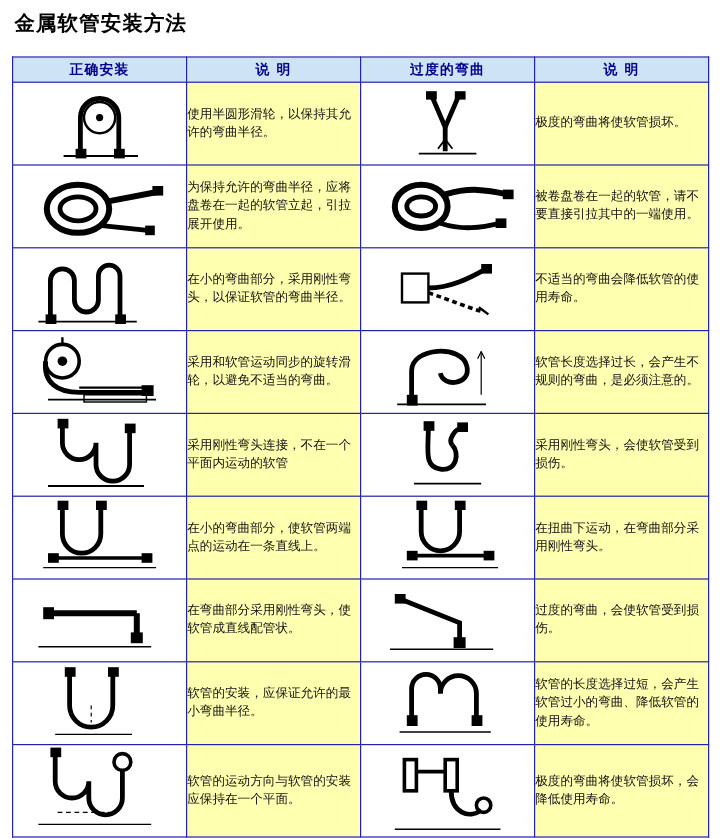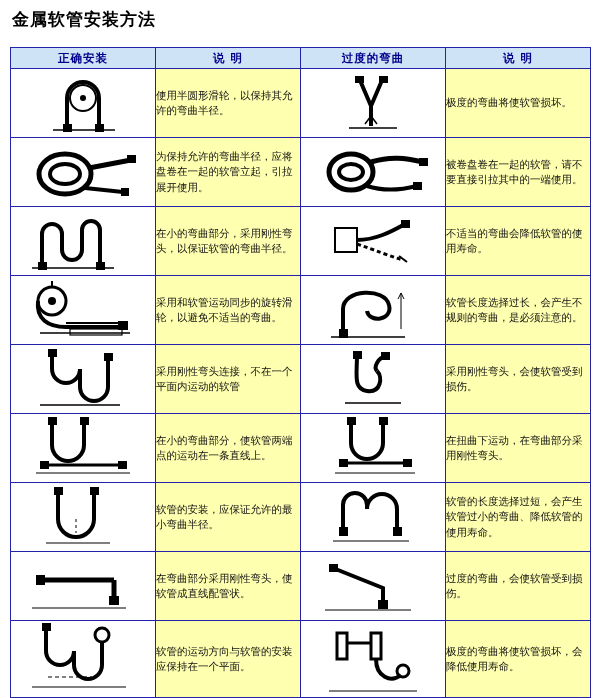--- a/index.html
+++ b/index.html
@@ -241,64 +241,64 @@
             <rect x="90" y="42" width="9" height="8" fill="#000"></rect>
             <path d="M22 56 L102 56" stroke="#000" stroke-width="1.2"></path>
           </svg></span>
         </td>
         <td class="txtcell">在扭曲下运动，在弯曲部分采用刚性弯头。</td>
       </tr>
 
       <tr>
         <td class="imgcell">
           <span>
+          <svg class="fig" width="130" height="56" viewBox="0 0 130 56">
+            <path d="M24 22 L96 22" stroke="#000" stroke-width="5" fill="none"></path>
+            <path d="M96 22 L96 40" stroke="#000" stroke-width="5" fill="none"></path>
+            <rect x="18" y="17" width="9" height="10" fill="#000"></rect>
+            <rect x="91" y="38" width="10" height="9" fill="#000"></rect>
+            <path d="M14 50 L108 50" stroke="#000" stroke-width="1.2"></path>
+          </svg></span>
+        </td>
+        <td class="txtcell">在弯曲部分采用刚性弯头，使软管成直线配管状。</td>
+        <td class="imgcell">
+          <span>
+          <svg class="fig" width="120" height="56" viewBox="0 0 120 56">
+            <path d="M20 10 L70 30 L70 44" fill="none" stroke="#000" stroke-width="4"></path>
+            <rect x="16" y="6" width="9" height="8" fill="#000"></rect>
+            <rect x="65" y="42" width="10" height="9" fill="#000"></rect>
+            <path d="M12 52 L98 52" stroke="#000" stroke-width="1.2"></path>
+          </svg></span>
+        </td>
+        <td class="txtcell">过度的弯曲，会使软管受到损伤。</td>
+      </tr>
+
+      <tr>
+        <td class="imgcell">
+          <span>
           <svg class="fig" width="130" height="64" viewBox="0 0 130 64">
             <path d="M40 6 L40 34 A18 18 0 0 0 76 34 L76 6" fill="none" stroke="#000" stroke-width="4"></path>
             <rect x="36" y="2" width="9" height="8" fill="#000"></rect>
             <rect x="72" y="2" width="9" height="8" fill="#000"></rect>
             <path d="M28 58 L92 58" stroke="#000" stroke-width="1.2"></path>
             <path d="M58 34 L58 48" stroke="#000" stroke-width="1" stroke-dasharray="3 3"></path>
           </svg></span>
         </td>
         <td class="txtcell">软管的安装，应保证允许的最小弯曲半径。</td>
         <td class="imgcell">
           <span>
           <svg class="fig" width="120" height="64" viewBox="0 0 120 64">
             <path d="M30 44 L30 20 A12 12 0 0 1 54 20 L54 24" fill="none" stroke="#000" stroke-width="4"></path>
             <path d="M54 24 A14 14 0 0 1 84 24 L84 44" fill="none" stroke="#000" stroke-width="4"></path>
             <rect x="26" y="42" width="9" height="9" fill="#000"></rect>
             <rect x="80" y="42" width="9" height="9" fill="#000"></rect>
             <path d="M20 56 L96 56" stroke="#000" stroke-width="1.2"></path>
           </svg></span>
         </td>
         <td class="txtcell">软管的长度选择过短，会产生软管过小的弯曲、降低软管的使用寿命。</td>
-      </tr>
-
-      <tr>
-        <td class="imgcell">
-          <span>
-          <svg class="fig" width="130" height="56" viewBox="0 0 130 56">
-            <path d="M24 22 L96 22" stroke="#000" stroke-width="5" fill="none"></path>
-            <path d="M96 22 L96 40" stroke="#000" stroke-width="5" fill="none"></path>
-            <rect x="18" y="17" width="9" height="10" fill="#000"></rect>
-            <rect x="91" y="38" width="10" height="9" fill="#000"></rect>
-            <path d="M14 50 L108 50" stroke="#000" stroke-width="1.2"></path>
-          </svg></span>
-        </td>
-        <td class="txtcell">在弯曲部分采用刚性弯头，使软管成直线配管状。</td>
-        <td class="imgcell">
-          <span>
-          <svg class="fig" width="120" height="56" viewBox="0 0 120 56">
-            <path d="M20 10 L70 30 L70 44" fill="none" stroke="#000" stroke-width="4"></path>
-            <rect x="16" y="6" width="9" height="8" fill="#000"></rect>
-            <rect x="65" y="42" width="10" height="9" fill="#000"></rect>
-            <path d="M12 52 L98 52" stroke="#000" stroke-width="1.2"></path>
-          </svg></span>
-        </td>
-        <td class="txtcell">过度的弯曲，会使软管受到损伤。</td>
       </tr>
 
       <tr>
         <td class="imgcell">
           <span>
           <svg class="fig" width="130" height="76" viewBox="0 0 130 76">
             <path d="M28 6 L28 30 A14 14 0 0 0 56 30 L56 44 A14 14 0 0 0 84 44 L84 20" fill="none" stroke="#000" stroke-width="4"></path>
             <rect x="24" y="2" width="9" height="8" fill="#000"></rect>
             <circle cx="84" cy="14" r="7" fill="none" stroke="#000" stroke-width="3"></circle>
             <path d="M14 66 L108 66" stroke="#000" stroke-width="1.2"></path>

